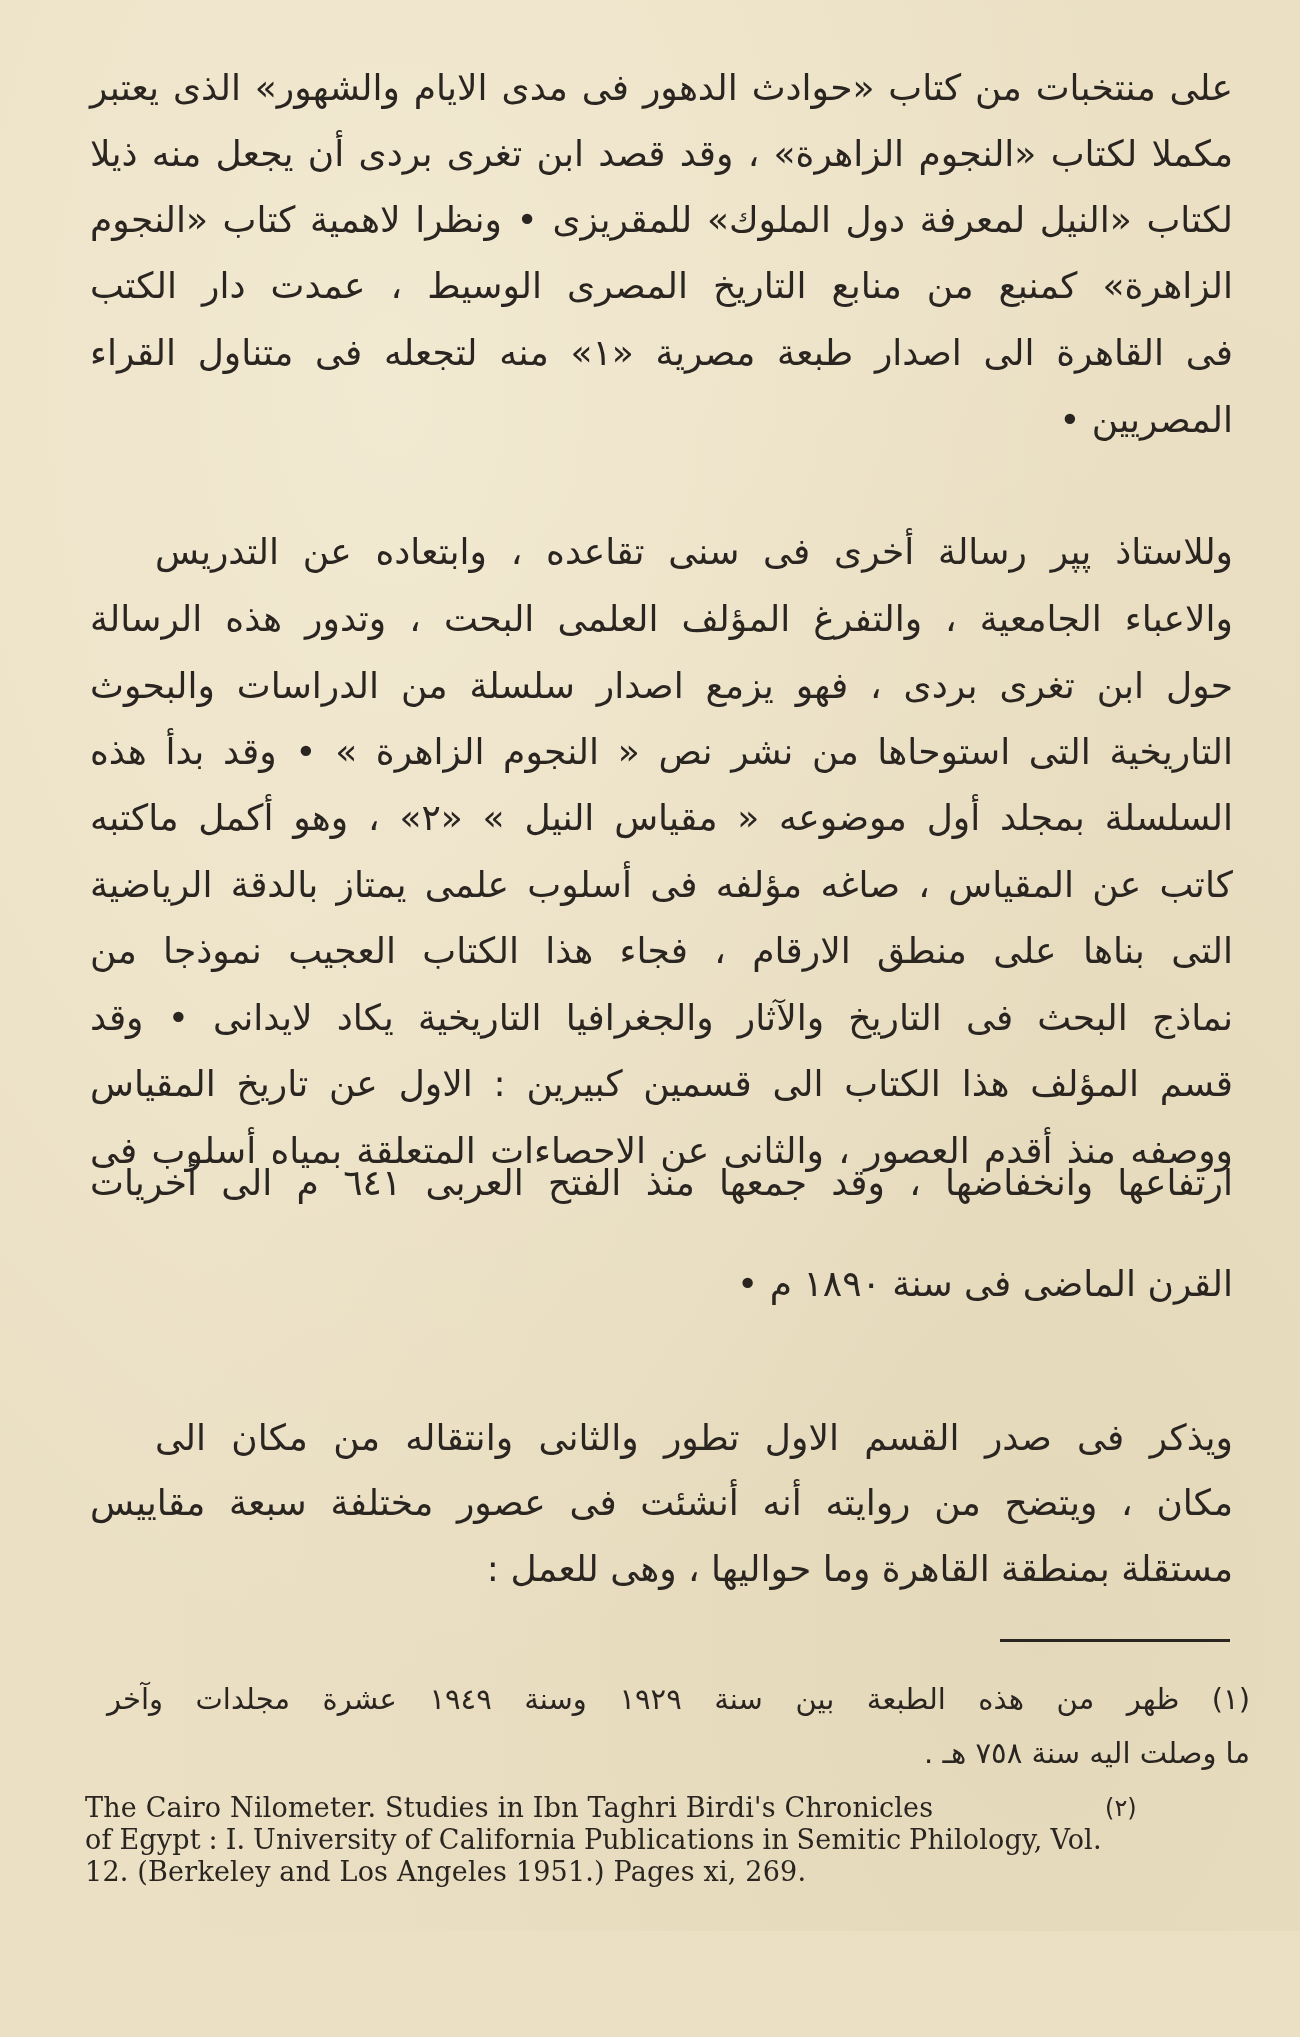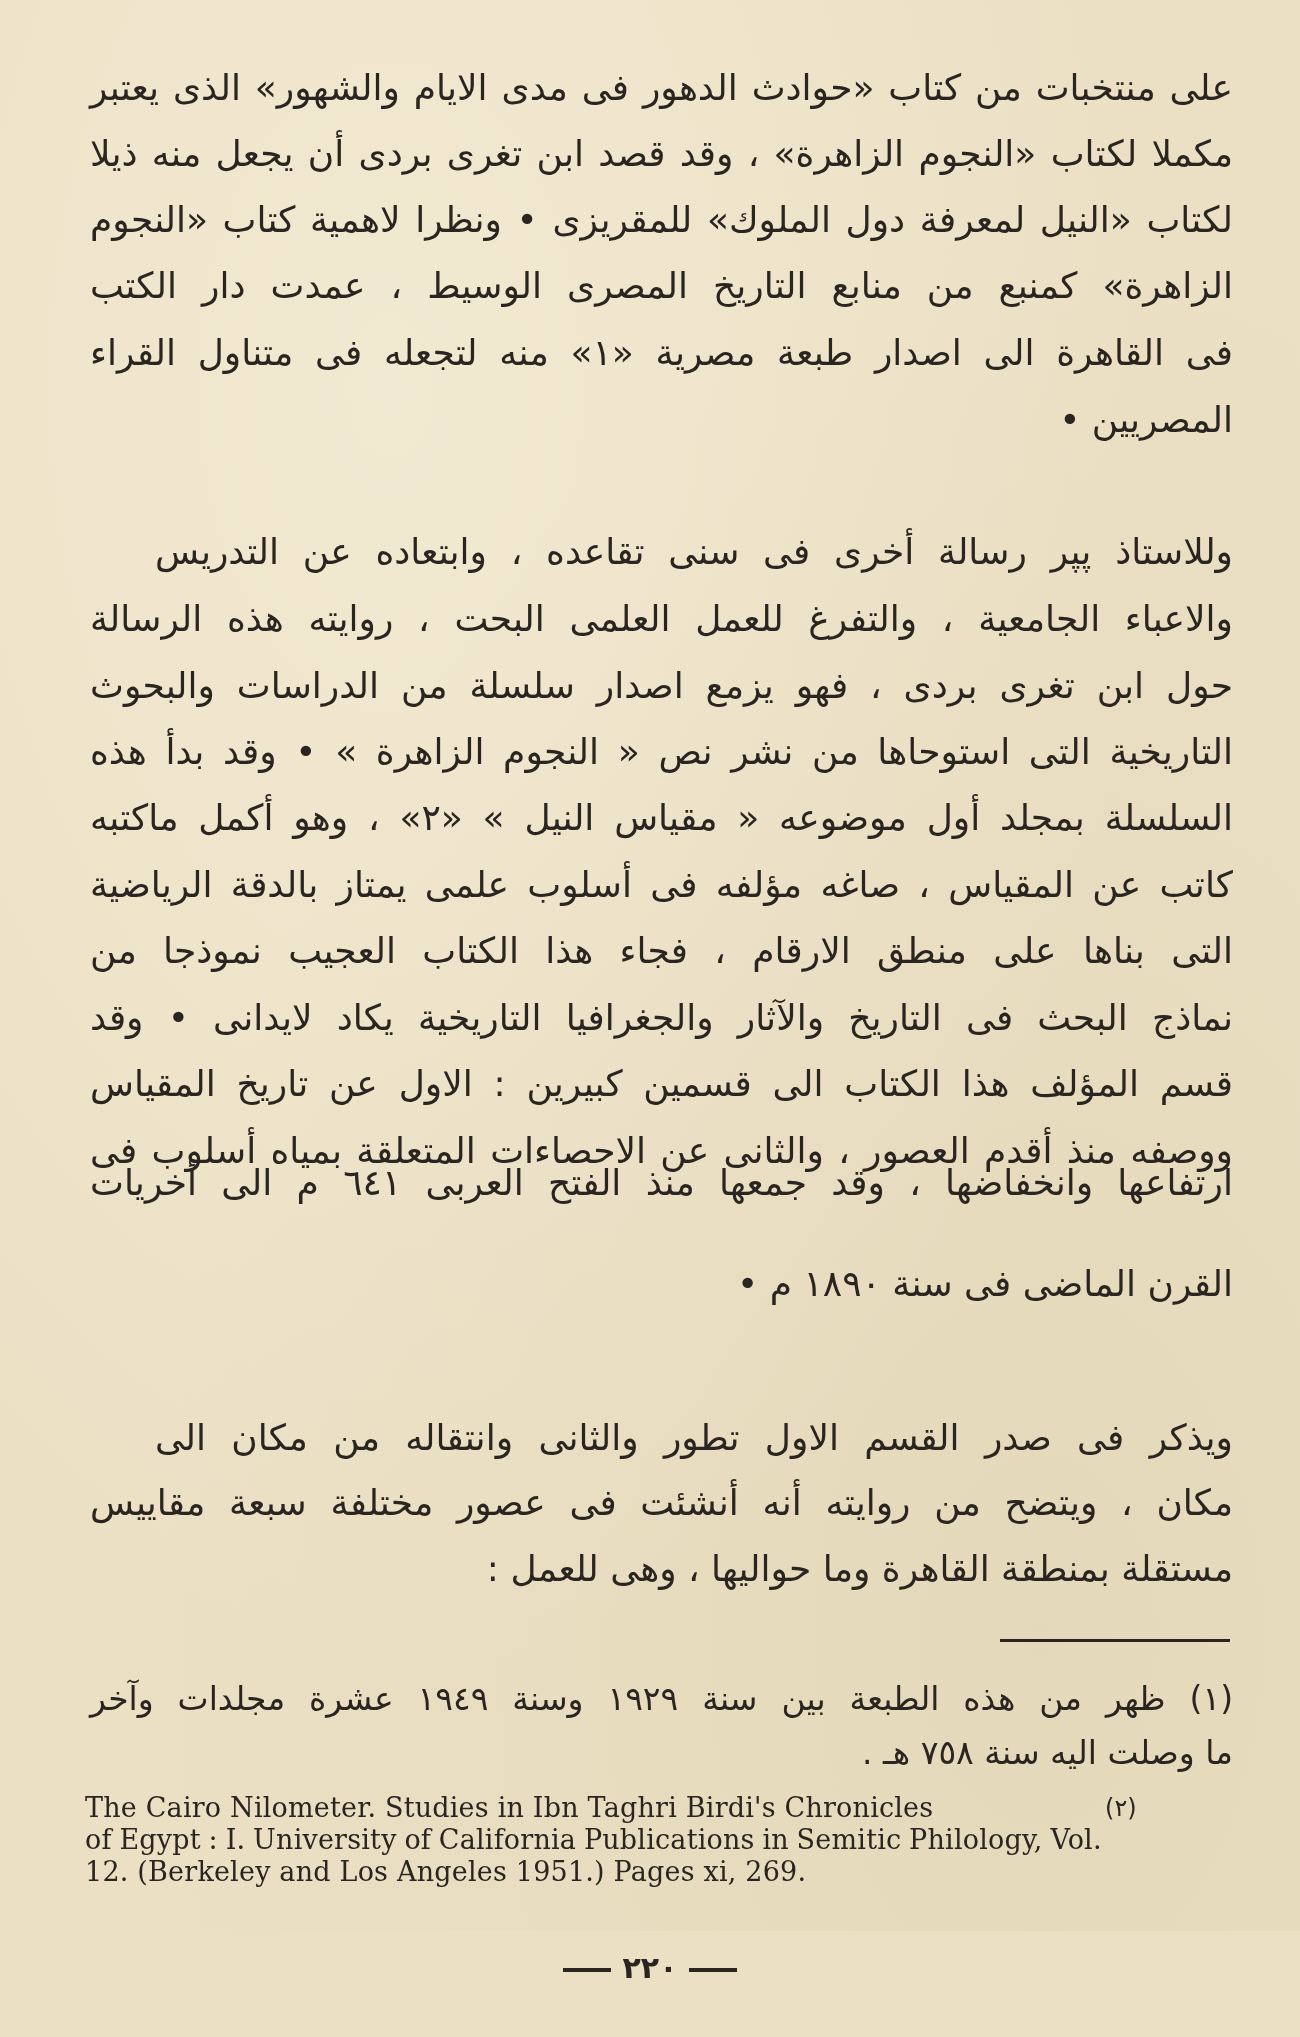--- a/index.html
+++ b/index.html
@@ -48,27 +48,27 @@
   .separator {
     position: absolute;
     left: 1000px;
     top: 1639px;
     width: 230px;
     height: 3px;
     background: #2a2520;
   }
   .fn-ar {
     position: absolute;
-    right: 67px;
+    right: 50px;
     width: 1143px;
     direction: rtl;
     text-align: justify;
     text-align-last: justify;
     font-family: "DejaVu Sans", sans-serif;
-    font-size: 33px;
+    font-size: 29px;
     line-height: 44px;
     height: 44px;
     white-space: nowrap;
     color: #2a2520;
   }
   .fn-ar.last { text-align-last: right; }
   .fn-en {
     position: absolute;
     left: 85px;
     font-family: "DejaVu Serif", serif;
@@ -120,21 +120,21 @@
     <div class="ar-line" style="top:63px">على منتخبات من كتاب «حوادث الدهور فى مدى الايام والشهور» الذى يعتبر</div>
     <div class="ar-line" style="top:129px">مكملا لكتاب «النجوم الزاهرة» ، وقد قصد ابن تغرى بردى أن يجعل منه ذيلا</div>
     <div class="ar-line" style="top:195px">لكتاب «النيل لمعرفة دول الملوك» للمقريزى • ونظرا لاهمية كتاب «النجوم</div>
     <div class="ar-line" style="top:261px">الزاهرة» كمنبع من منابع التاريخ المصرى الوسيط ، عمدت دار الكتب</div>
     <div class="ar-line" style="top:328px">فى القاهرة الى اصدار طبعة مصرية «١» منه لتجعله فى متناول القراء</div>
     <div class="ar-line last" style="top:395px">المصريين •</div>
   </div>
 
   <div>
     <div class="ar-line indent" style="top:527px">وللاستاذ پپر رسالة أخرى فى سنى تقاعده ، وابتعاده عن التدريس</div>
-    <div class="ar-line" style="top:594px">والاعباء الجامعية ، والتفرغ للعمل العلمى البحت ، روايته هذه الرسالة</div>
+    <div class="ar-line" style="top:594px">والاعباء الجامعية ، والتفرغ المؤلف العلمى البحت ، وتدور هذه الرسالة</div>
     <div class="ar-line" style="top:661px">حول ابن تغرى بردى ، فهو يزمع اصدار سلسلة من الدراسات والبحوث</div>
     <div class="ar-line" style="top:727px">التاريخية التى استوحاها من نشر نص « النجوم الزاهرة » • وقد بدأ هذه</div>
     <div class="ar-line" style="top:793px">السلسلة بمجلد أول موضوعه « مقياس النيل » «٢» ، وهو أكمل ماكتبه</div>
     <div class="ar-line" style="top:860px">كاتب عن المقياس ، صاغه مؤلفه فى أسلوب علمى يمتاز بالدقة الرياضية</div>
     <div class="ar-line" style="top:926px">التى بناها على منطق الارقام ، فجاء هذا الكتاب العجيب نموذجا من</div>
     <div class="ar-line" style="top:993px">نماذج البحث فى التاريخ والآثار والجغرافيا التاريخية يكاد لايدانى • وقد</div>
     <div class="ar-line" style="top:1059px">قسم المؤلف هذا الكتاب الى قسمين كبيرين : الاول عن تاريخ المقياس</div>
     <div class="ar-line" style="top:1126px">ووصفه منذ أقدم العصور ، والثانى عن الاحصاءات المتعلقة بمياه أسلوب فى</div>
     <div class="ar-line" style="top:1158px">ارتفاعها وانخفاضها ، وقد جمعها منذ الفتح العربى ٦٤١ م الى أخريات</div>
     <div class="ar-line last" style="top:1259px">القرن الماضى فى سنة ١٨٩٠ م •</div>
@@ -153,17 +153,14 @@
     <div class="fn-ar last" style="top:1731px">ما وصلت اليه سنة ٧٥٨ هـ .</div>
   </div>
 
   <div>
     <span class="fn-marker">(٢)</span>
     <div class="fn-en" style="top:1793px">The Cairo Nilometer. Studies in Ibn Taghri Birdi's Chronicles</div>
     <div class="fn-en" style="top:1825px; word-spacing:-1px;">of Egypt : I. University of California Publications in Semitic Philology, Vol.</div>
     <div class="fn-en" style="top:1857px">12. (Berkeley and Los Angeles 1951.) Pages xi, 269.</div>
   </div>
 
-  <div class="page-number">
-    <span class="dash"></span><span>٢٢٠</span><span class="dash"></span>
-  </div>
 
 </div>
 
 </body></html>

